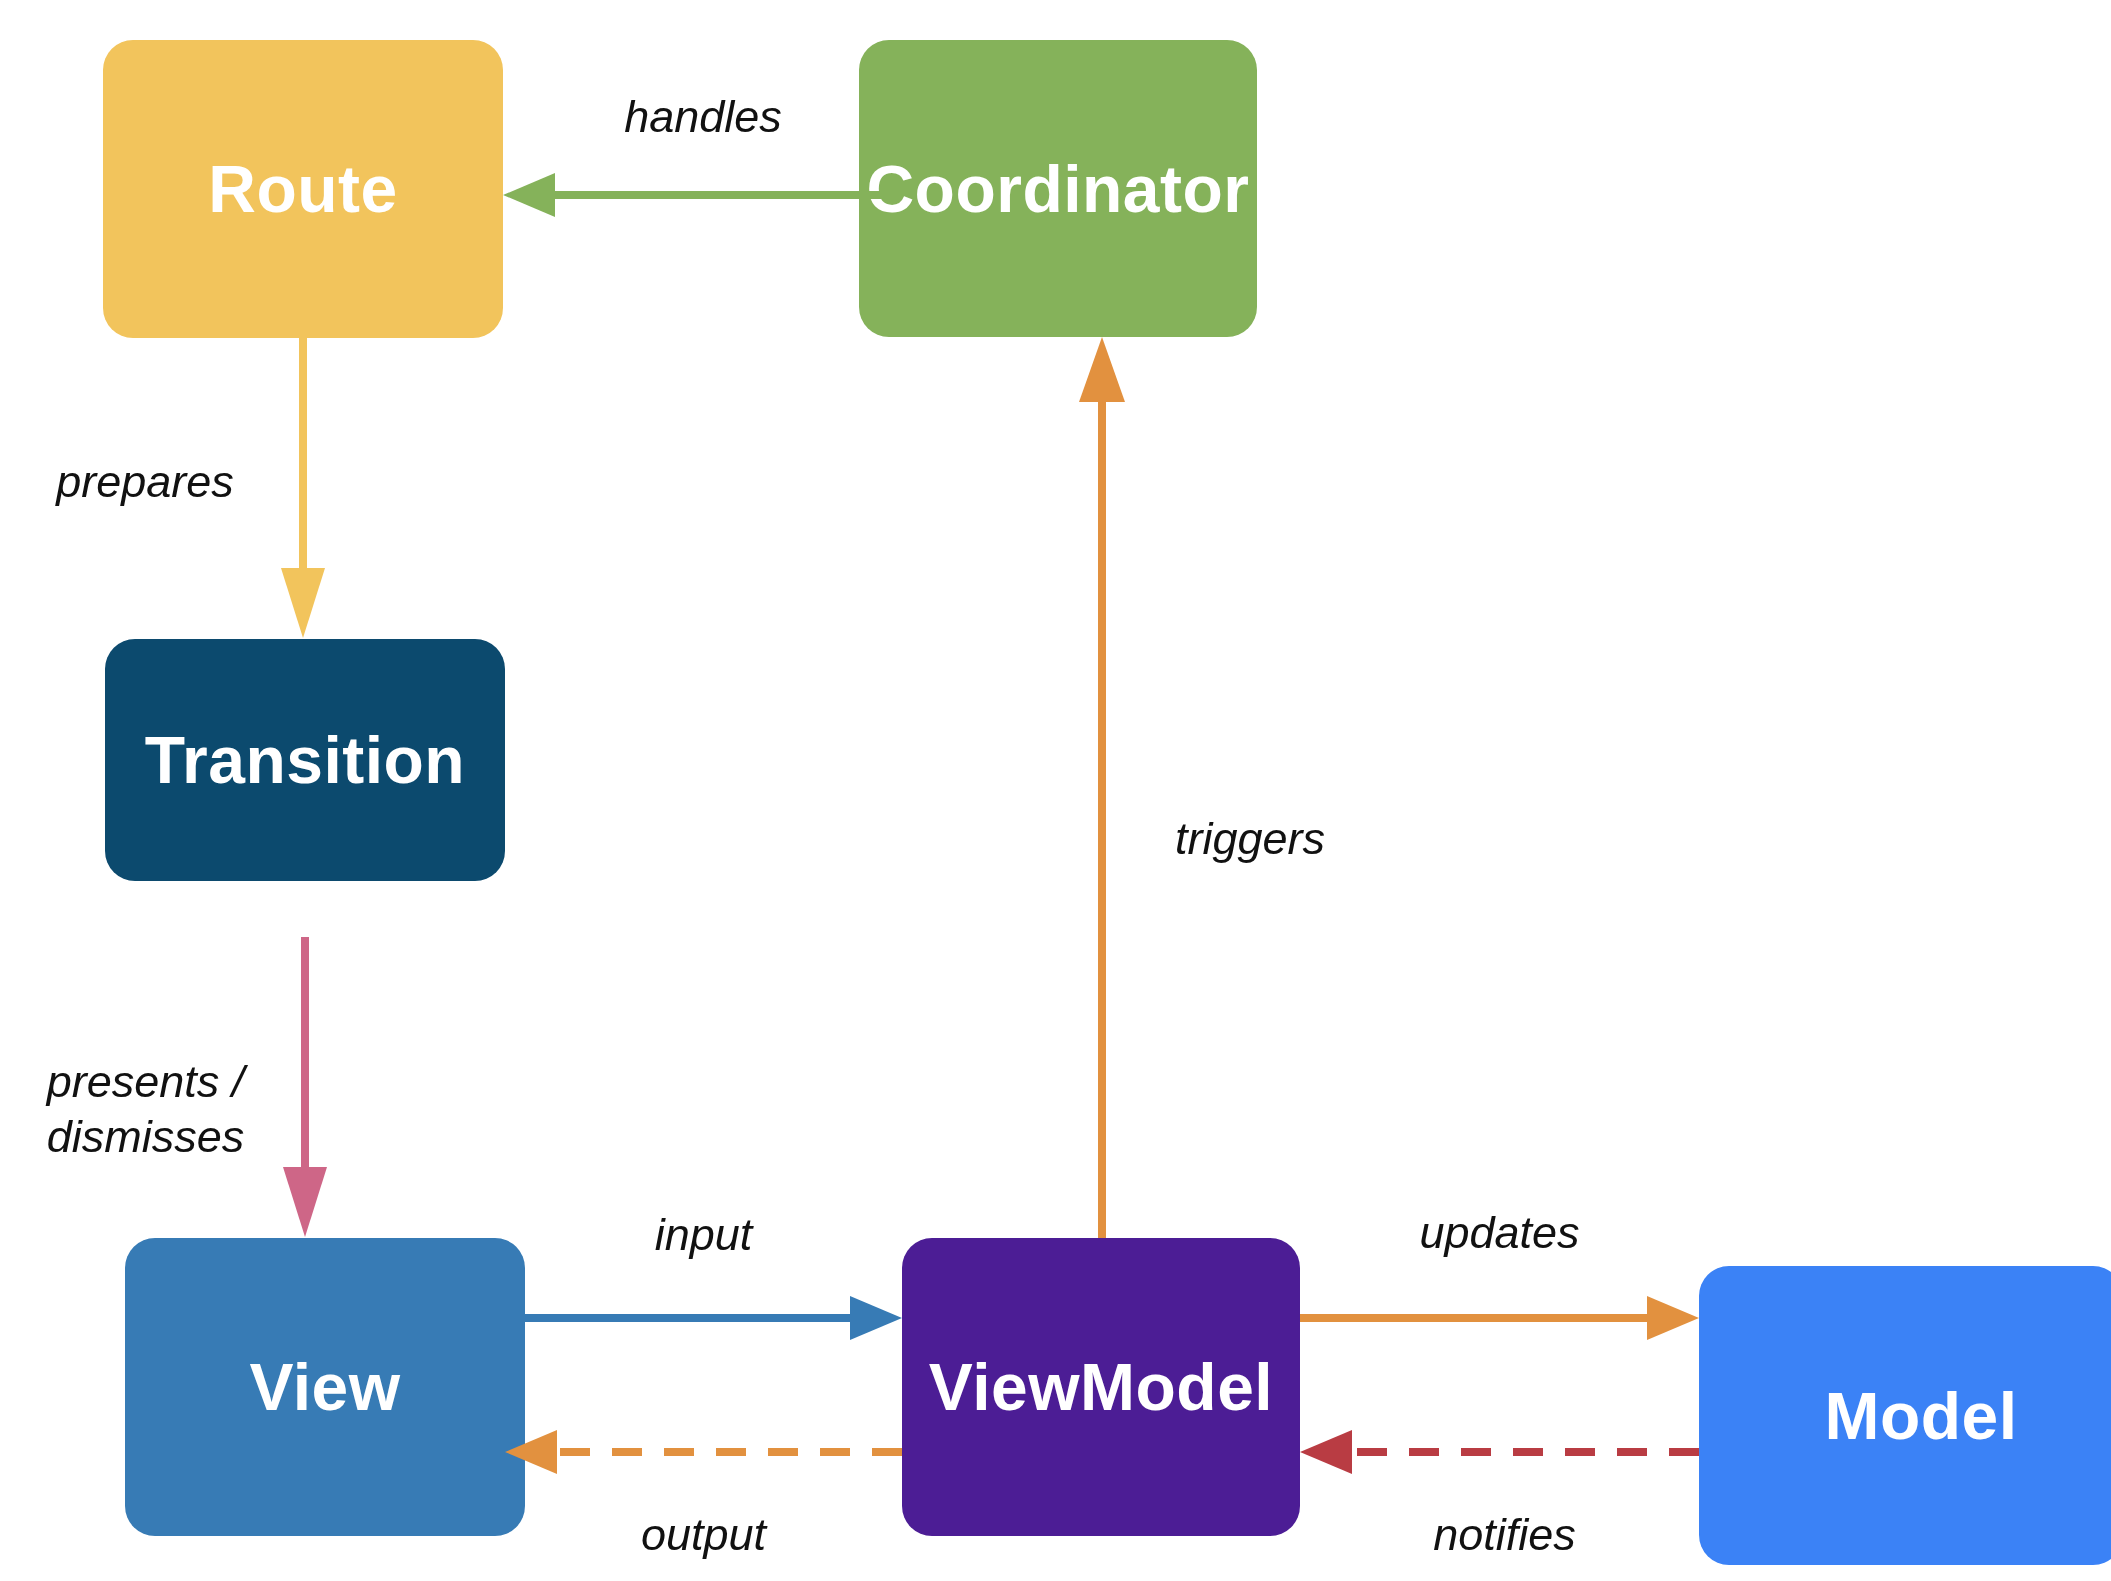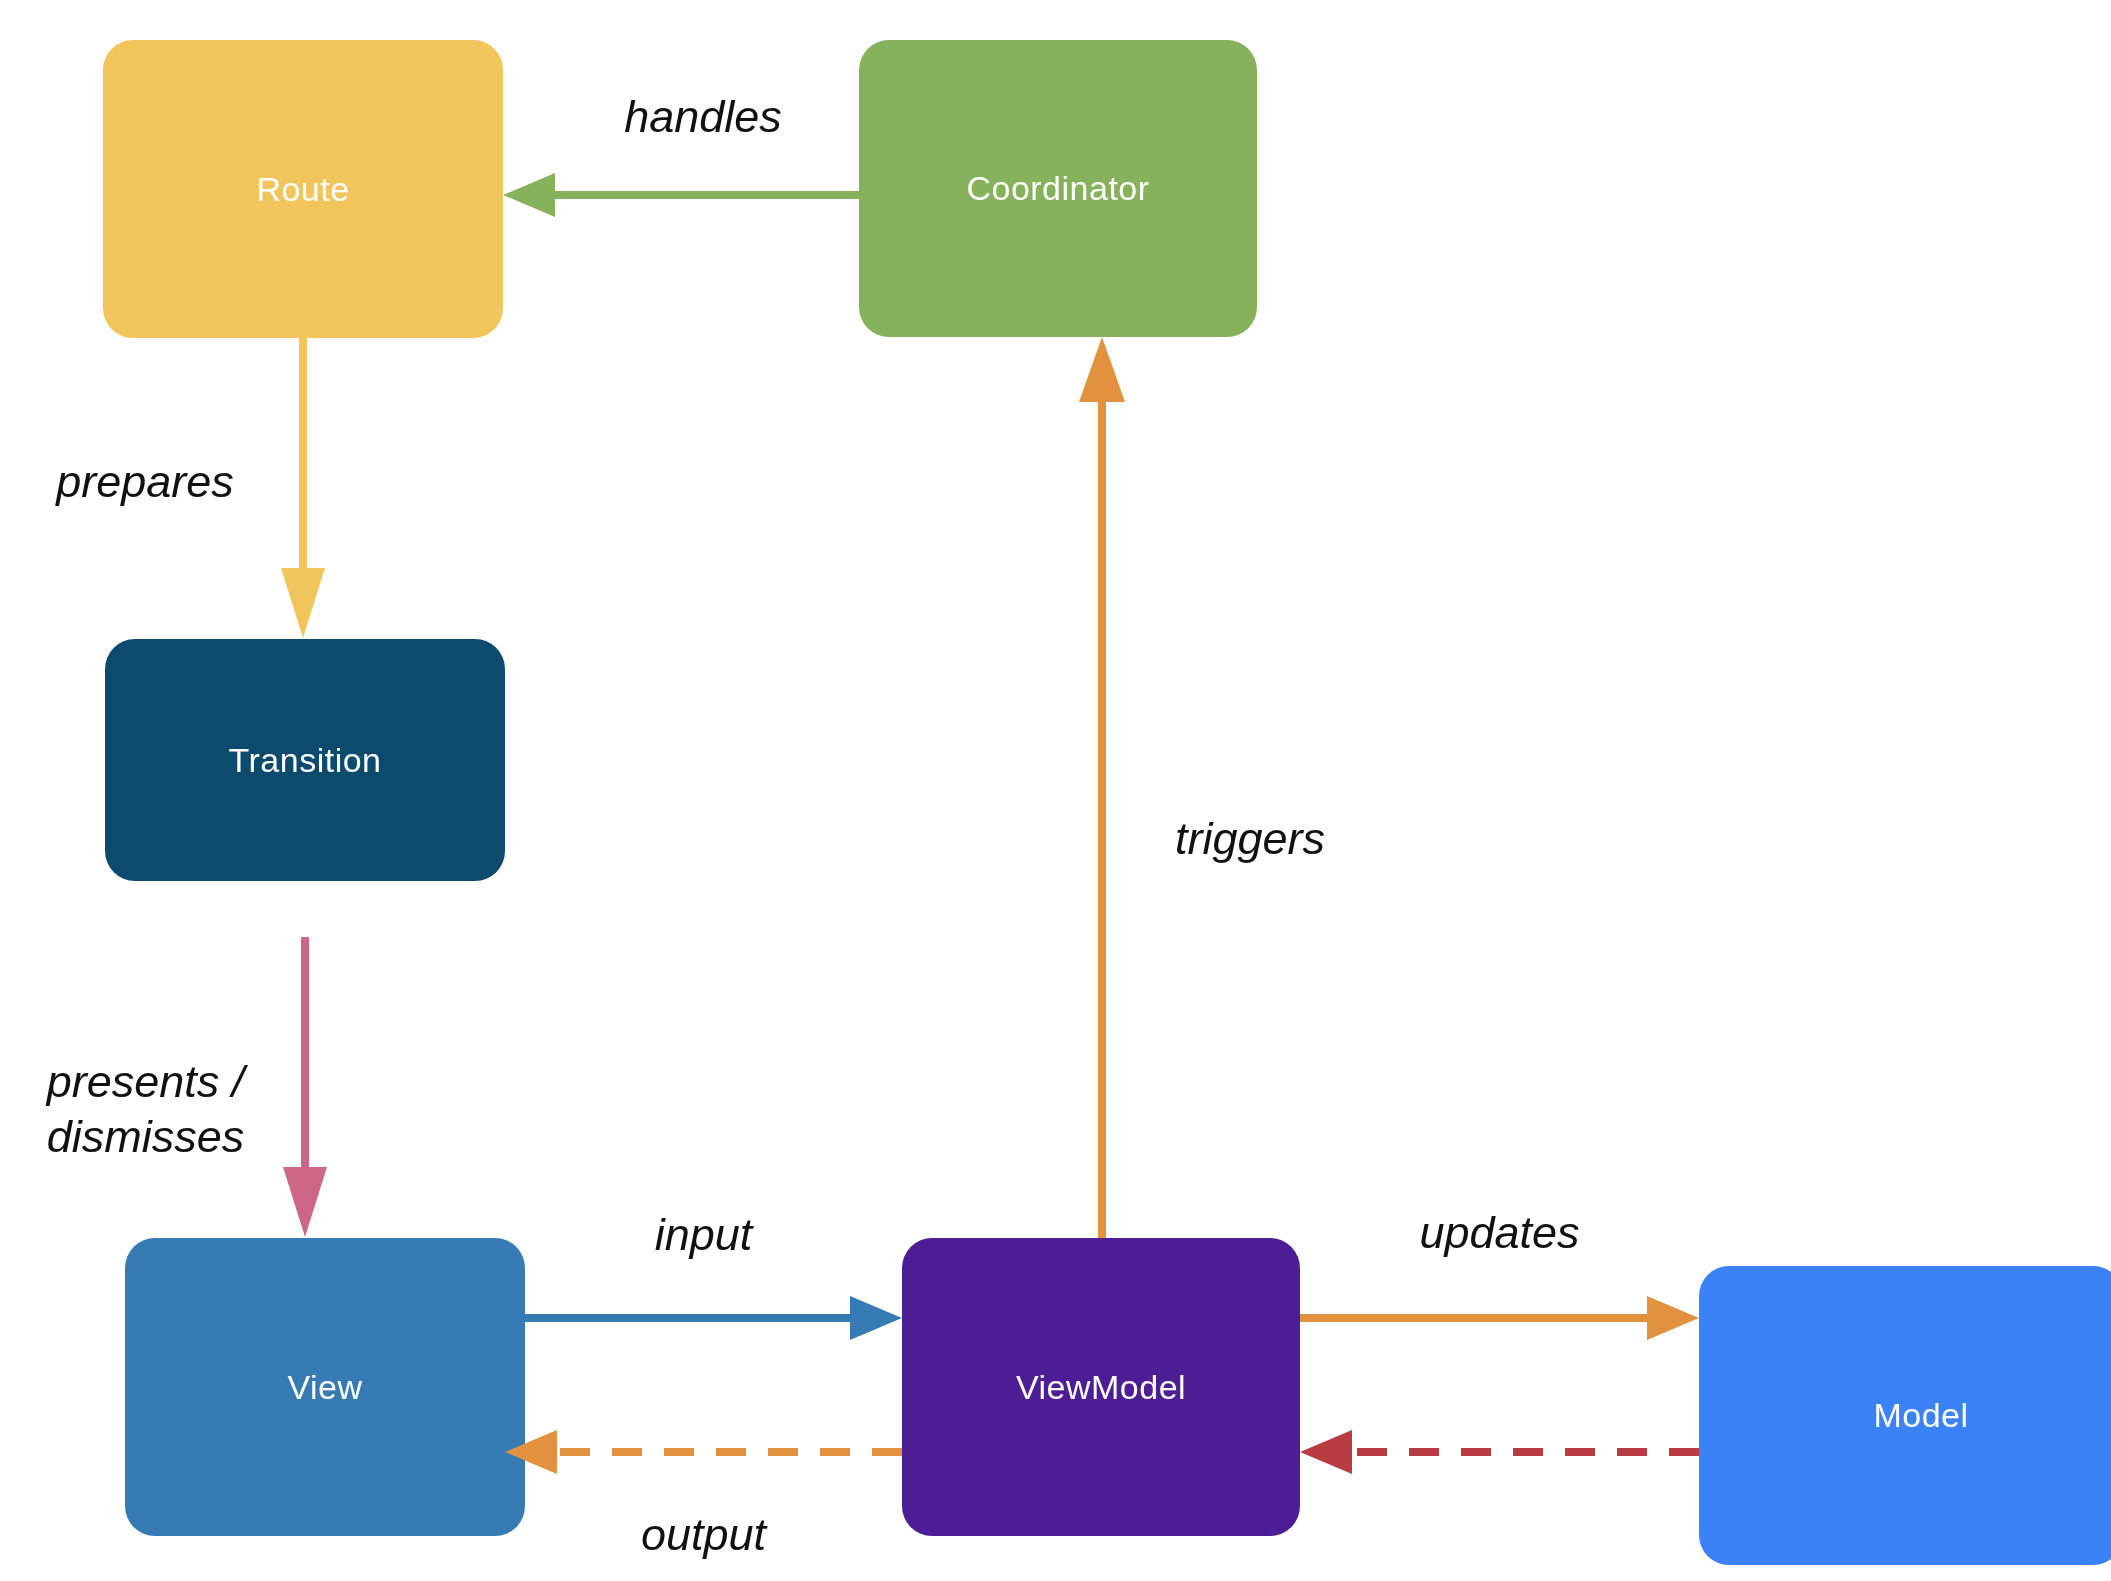--- a/index.html
+++ b/index.html
@@ -11,22 +11,22 @@
     overflow:hidden;
   }
   
   .node {
     position:absolute;
     border-radius:30px;
     display:flex; align-items:center; justify-content:center;
   }
   .node-label {
     color:#ffffff;
-    font-weight:normal;
-    font-size:34px;
+    font-weight:bold;
+    font-size:66px;
     letter-spacing:0.5px;
   }
   .n-route       { left:103px;  top:40px;   width:400px; height:298px; background:#F2C45C; }
   .n-coordinator { left:859px;  top:40px;   width:398px; height:297px; background:#85B25A; }
   .n-transition  { left:105px;  top:639px;  width:400px; height:242px; background:#0c4a6e; }
   .n-view        { left:105px;  top:1238px; width:400px; height:298px; background:#377BB5;margin-left:20px; }
   .n-viewmodel   { left:902px;  top:1238px; width:398px; height:298px; background:#4c1d95; }
   .n-model       { left:1699px; top:1266px; width:404px; height:299px; background:#3b82f6;padding-left:20px; }
 
   
@@ -148,14 +148,15 @@
   <div class="vline ln-triggers"></div>
   <div class="tri ah-triggers"></div>
   <div class="edge-label lbl-triggers">triggers</div>
 
   <div class="hline ln-updates"></div>
   <div class="tri ah-updates"></div>
   <div class="edge-label lbl-updates">updates</div>
 
   <div class="hline ln-notifies"></div>
   <div class="tri ah-notifies"></div>
+  <div class="edge-label lbl-notifies">notifies</div>
 
 </div>
 
 </body></html>

